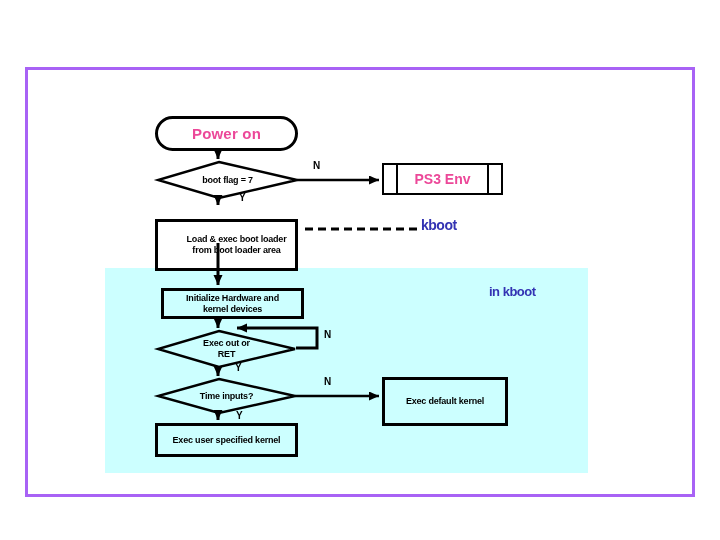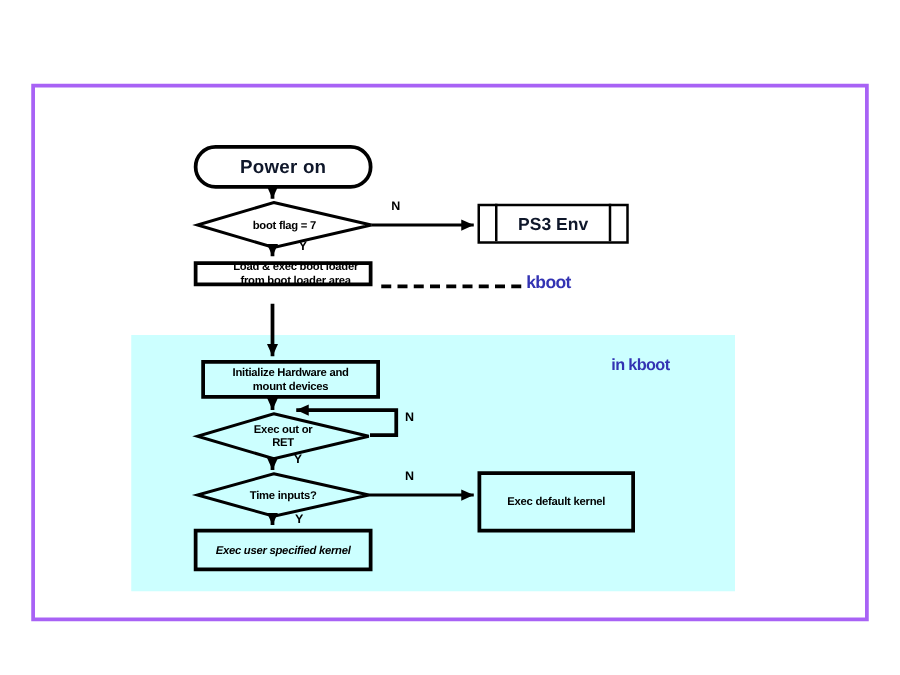--- a/index.html
+++ b/index.html
@@ -12,21 +12,21 @@
   html,body{background:#fff;}
   body{font-family:"Liberation Sans",sans-serif;}
   .stage{position:relative;width:720px;height:540px;background:#ffffff;overflow:hidden;}
   .frame{position:absolute;left:25px;top:67px;width:670px;height:430px;border:3px solid var(--frame-border);background:transparent;}
   .region{position:absolute;left:105px;top:268px;width:483px;height:205px;background:var(--region-bg);}
   svg.wires{position:absolute;left:0;top:0;width:720px;height:540px;pointer-events:none;}
   .wire{stroke:var(--stroke);fill:none;}
   .shape{position:absolute;border:3px solid var(--stroke);background:transparent;display:flex;align-items:center;justify-content:center;text-align:center;color:#000;}
   .pill{border-radius:18px;}
   .thin{border-width:2px;}
-  .lbl{font-weight:700;color:#0f172a;}
+  .lbl{font-weight:700;color:#ec4899;}
   .small{font-size:9px;line-height:11px;letter-spacing:-0.2px;font-weight:700;}
   .title{font-size:15px;letter-spacing:0.2px;}
   .ps3txt{font-size:14px;text-align:center;}
   .bar{position:absolute;top:-2px;width:2px;height:30px;background:var(--stroke);}
   .branch{position:absolute;font-size:10px;font-weight:700;color:#000;}
   .blue{position:absolute;color:var(--accent-blue);font-weight:700;}
   .kboot{left:421px;top:217px;font-size:14px;letter-spacing:-0.5px;}
   .inkboot{left:489px;top:284px;font-size:13px;letter-spacing:-0.5px;}
   .dlabel{position:absolute;text-align:center;color:#000;}
 </style>
@@ -71,39 +71,39 @@
     <div>RET</div>
   </div>
   <div class="dlabel small" style="left:158px;top:391px;width:137px;">Time inputs?</div>
 
   <div class="shape thin" style="left:382px;top:163px;width:121px;height:32px;position:absolute;">
     <div class="bar" style="left:12px;"></div>
     <div class="bar" style="right:12px;"></div>
     <span class="lbl ps3txt">PS3 Env</span>
   </div>
 
-  <div class="shape" style="left:155px;top:209px;width:143px;height:20px;padding-left:20px;">
+  <div class="shape" style="left:155px;top:219px;width:143px;height:52px;padding-left:20px;">
     <div>
       <div class="small">Load &amp; exec boot loader</div>
       <div class="small">from boot loader area</div>
     </div>
   </div>
 
   <div class="shape" style="left:161px;top:288px;width:143px;height:31px;">
     <div>
       <div class="small">Initialize Hardware and</div>
-      <div class="small">mount devices</div>
+      <div class="small">kernel devices</div>
     </div>
   </div>
 
   <div class="shape" style="left:382px;top:377px;width:126px;height:49px;">
     <span class="small">Exec default kernel</span>
   </div>
 
-  <div class="shape" style="left:155px;top:423px;width:143px;height:34px;font-style:italic;">
+  <div class="shape" style="left:155px;top:423px;width:143px;height:34px;">
     <span class="small">Exec user specified kernel</span>
   </div>
 
   <div class="branch" style="left:313px;top:160px;">N</div>
   <div class="branch" style="left:239px;top:192px;">Y</div>
   <div class="branch" style="left:324px;top:329px;">N</div>
   <div class="branch" style="left:235px;top:362px;">Y</div>
   <div class="branch" style="left:324px;top:376px;">N</div>
   <div class="branch" style="left:236px;top:410px;">Y</div>
 

